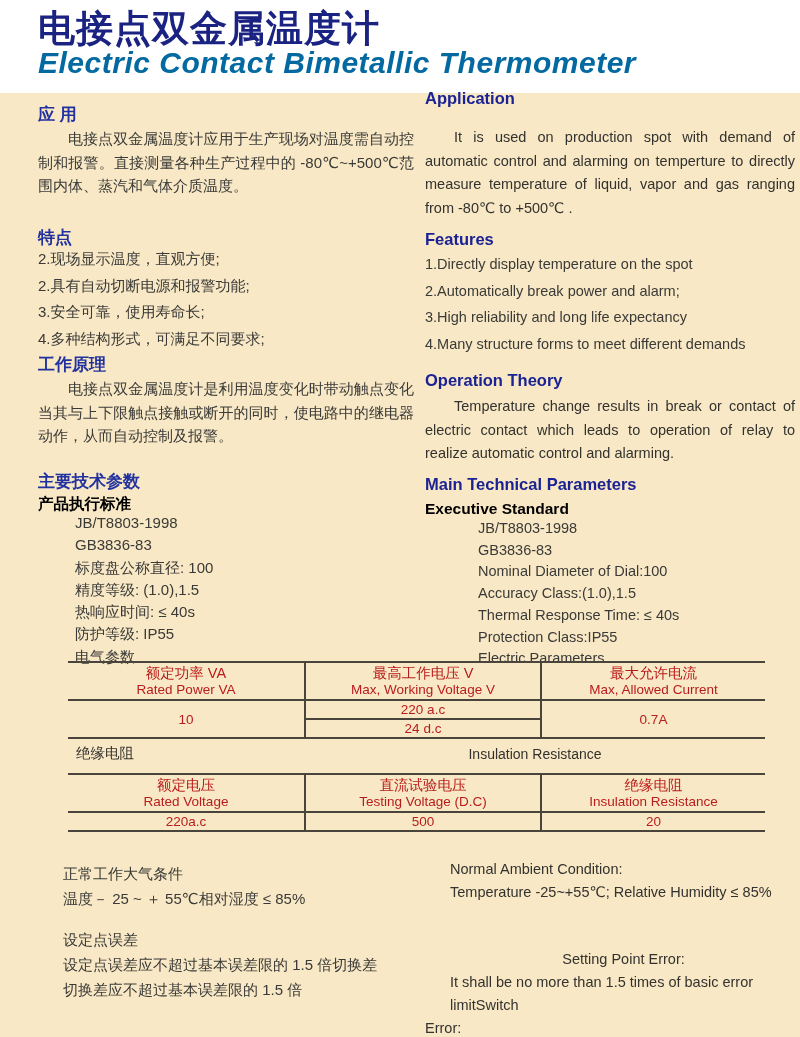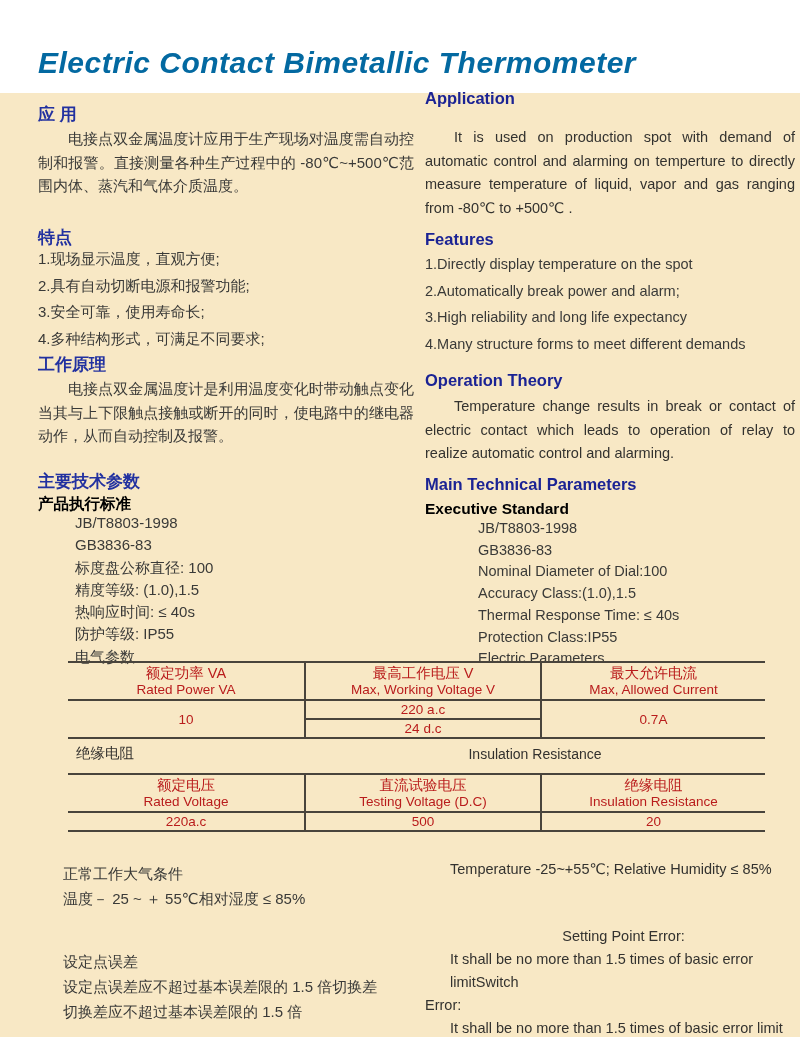--- a/index.html
+++ b/index.html
@@ -28,41 +28,42 @@
   .hdr-en{display:block;font-size:13.5px;line-height:16px;}
   .cell-val{font-size:13.5px;line-height:15px;}
   .t1{left:68px;top:661px;}
   .t2{left:68px;top:773px;}
 
   .caption-row{left:68px;top:744px;width:697px;display:flex;align-items:center;color:#33312e;}
   .cap-zh{width:237px;box-sizing:border-box;padding-left:8px;font-size:14.5px;}
   .cap-en{flex:1;text-align:center;font-size:14px;}
 
   .footer-zh{left:63px;top:861px;width:365px;font-size:15px;line-height:25px;color:#3a3a38;}
-  .footer-zh .gap{margin-top:38px;}
+  .footer-zh .gap{margin-top:16px;}
   .footer-en{left:425px;top:858px;width:372px;font-size:14.5px;line-height:23px;color:#33322f;}
   .footer-en .ind{padding-left:25px;}
   .footer-en .gap{margin-top:44px;text-align:center;}
 </style>
 </head>
 <body>
 
 <div class="page">
   <div class="content-bg"></div>
 
+  <div class="abs title-zh">电接点双金属温度计</div>
   <div class="abs title-en">Electric Contact Bimetallic Thermometer</div>
 
   <div class="abs zh-h" style="left:38px;top:103px;">应  用</div>
   <div class="abs zh-body" style="left:38px;top:127px;">电接点双金属温度计应用于生产现场对温度需自动控制和报警。直接测量各种生产过程中的 -80℃~+500℃范围内体、蒸汽和气体介质温度。</div>
   <div class="abs en-h" style="left:425px;top:89px;">Application</div>
   <div class="abs en-body" style="left:425px;top:126px;">It is used on production spot with demand of automatic control and  alarming on temperture to directly measure temperature of liquid, vapor and gas ranging from -80℃ to +500℃ .</div>
 
   <div class="abs zh-h" style="left:38px;top:226px;">特点</div>
   <ul class="abs plain-list feat-list-zh" style="left:38px;top:246px;">
-    <li>1.现场显示温度，直观方便;</li>
+    <li>2.现场显示温度，直观方便;</li>
     <li>2.具有自动切断电源和报警功能;</li>
     <li>3.安全可靠，使用寿命长;</li>
     <li>4.多种结构形式，可满足不同要求;</li>
   </ul>
   <div class="abs en-h" style="left:425px;top:230px;">Features</div>
   <ul class="abs plain-list feat-list-en" style="left:425px;top:251px;">
     <li>1.Directly display temperature on the spot</li>
     <li>2.Automatically break power and alarm;</li>
     <li>3.High reliability and long life expectancy</li>
     <li>4.Many structure forms to meet different demands</li>
@@ -164,19 +165,20 @@
 
   <div class="abs footer-zh">
     <div>正常工作大气条件</div>
     <div>温度－ 25 ~ ＋ 55℃相对湿度 ≤ 85%</div>
     <div class="gap">设定点误差</div>
     <div>设定点误差应不超过基本误差限的 1.5 倍切换差</div>
     <div>切换差应不超过基本误差限的 1.5 倍</div>
   </div>
 
   <div class="abs footer-en">
+    <div class="ind">Normal Ambient Condition:</div>
     <div class="ind">Temperature -25~+55℃; Relative Humidity ≤ 85%</div>
     <div class="gap ind">Setting Point Error:</div>
     <div class="ind">It shall be no more than 1.5 times of basic error limitSwitch</div>
     <div>Error:</div>
     <div class="ind">It shall be no more than 1.5 times of basic error limit</div>
   </div>
 </div>
 
 </body></html>

